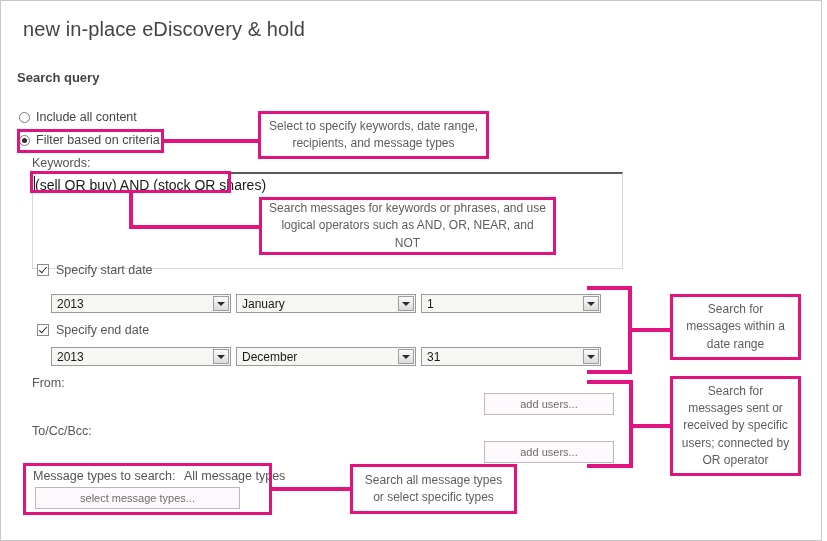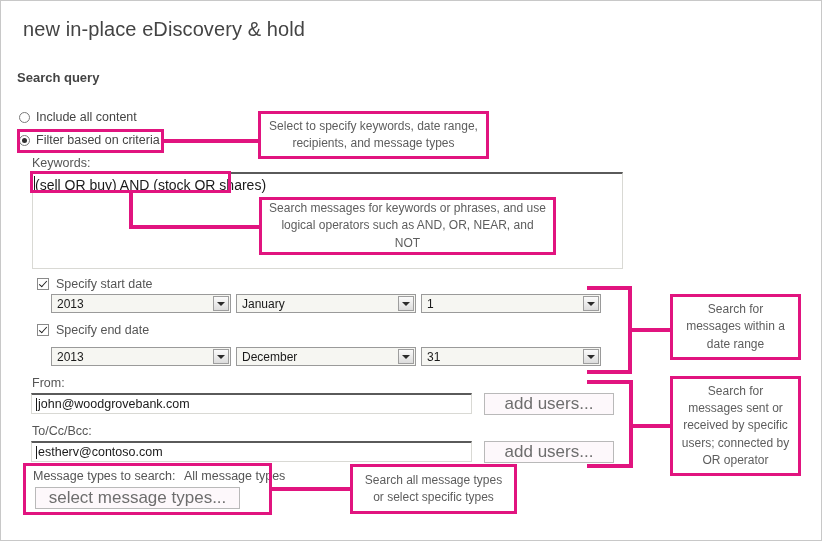--- a/index.html
+++ b/index.html
@@ -119,21 +119,21 @@
   
   .check-row {
     position: absolute;
     left: 36px;
     font-size: 12.5px;
     color: #555555;
     white-space: nowrap;
     display: flex;
     align-items: center;
   }
-  .check-row.start { top: 276px; }
+  .check-row.start { top: 262px; }
   .check-row.end { top: 322px; }
   .check-box {
     width: 12px;
     height: 12px;
     border: 1px solid #8a8a8a;
     background: #ffffff;
     box-sizing: border-box;
     margin-right: 7px;
     position: relative;
     flex: none;
@@ -204,21 +204,21 @@
     background: #1a1a1a;
     margin-right: 1px;
   }
 
   
   .btn {
     position: absolute;
     background: #fdf8fb;
     border: 1px solid #b9b9b9;
     box-sizing: border-box;
-    font-size: 17px;
+    font-size: 11px;
     color: #6e6e6e;
     display: flex;
     align-items: center;
     justify-content: center;
     white-space: nowrap;
   }
 
   
   .hl {            
     position: absolute;
@@ -298,31 +298,23 @@
   <div class="sel" style="left:235px; top:346px; width:180px;">
     <span>December</span>
     <span class="sel-arrow"></span>
   </div>
   <div class="sel" style="left:420px; top:346px; width:180px;">
     <span>31</span>
     <span class="sel-arrow"></span>
   </div>
 
   <div class="field-label" style="left:31px; top:375px;">From:</div>
-  <div class="txt" style="left:30px; top:392px; width:441px;">
-    <span class="in-caret"></span>
-    <span>john@woodgrovebank.com</span>
-  </div>
   <div class="btn" style="left:483px; top:392px; width:130px; height:22px;">add users...</div>
 
   <div class="field-label" style="left:31px; top:423px;">To/Cc/Bcc:</div>
-  <div class="txt" style="left:30px; top:440px; width:441px;">
-    <span class="in-caret"></span>
-    <span>estherv@contoso.com</span>
-  </div>
   <div class="btn" style="left:483px; top:440px; width:130px; height:22px;">add users...</div>
 
   <div class="field-label" style="left:32px; top:468px;">
     <span>Message types to search:</span>
     <span style="margin-left:5px;">All message types</span>
   </div>
   <div class="btn" style="left:34px; top:486px; width:205px; height:22px;">select message types...</div>
 
   <div class="hl" style="left:16px; top:128px; width:147px; height:24px;"></div>
   <div class="ln" style="left:163px; top:138px; width:96px; height:4px;"></div>

